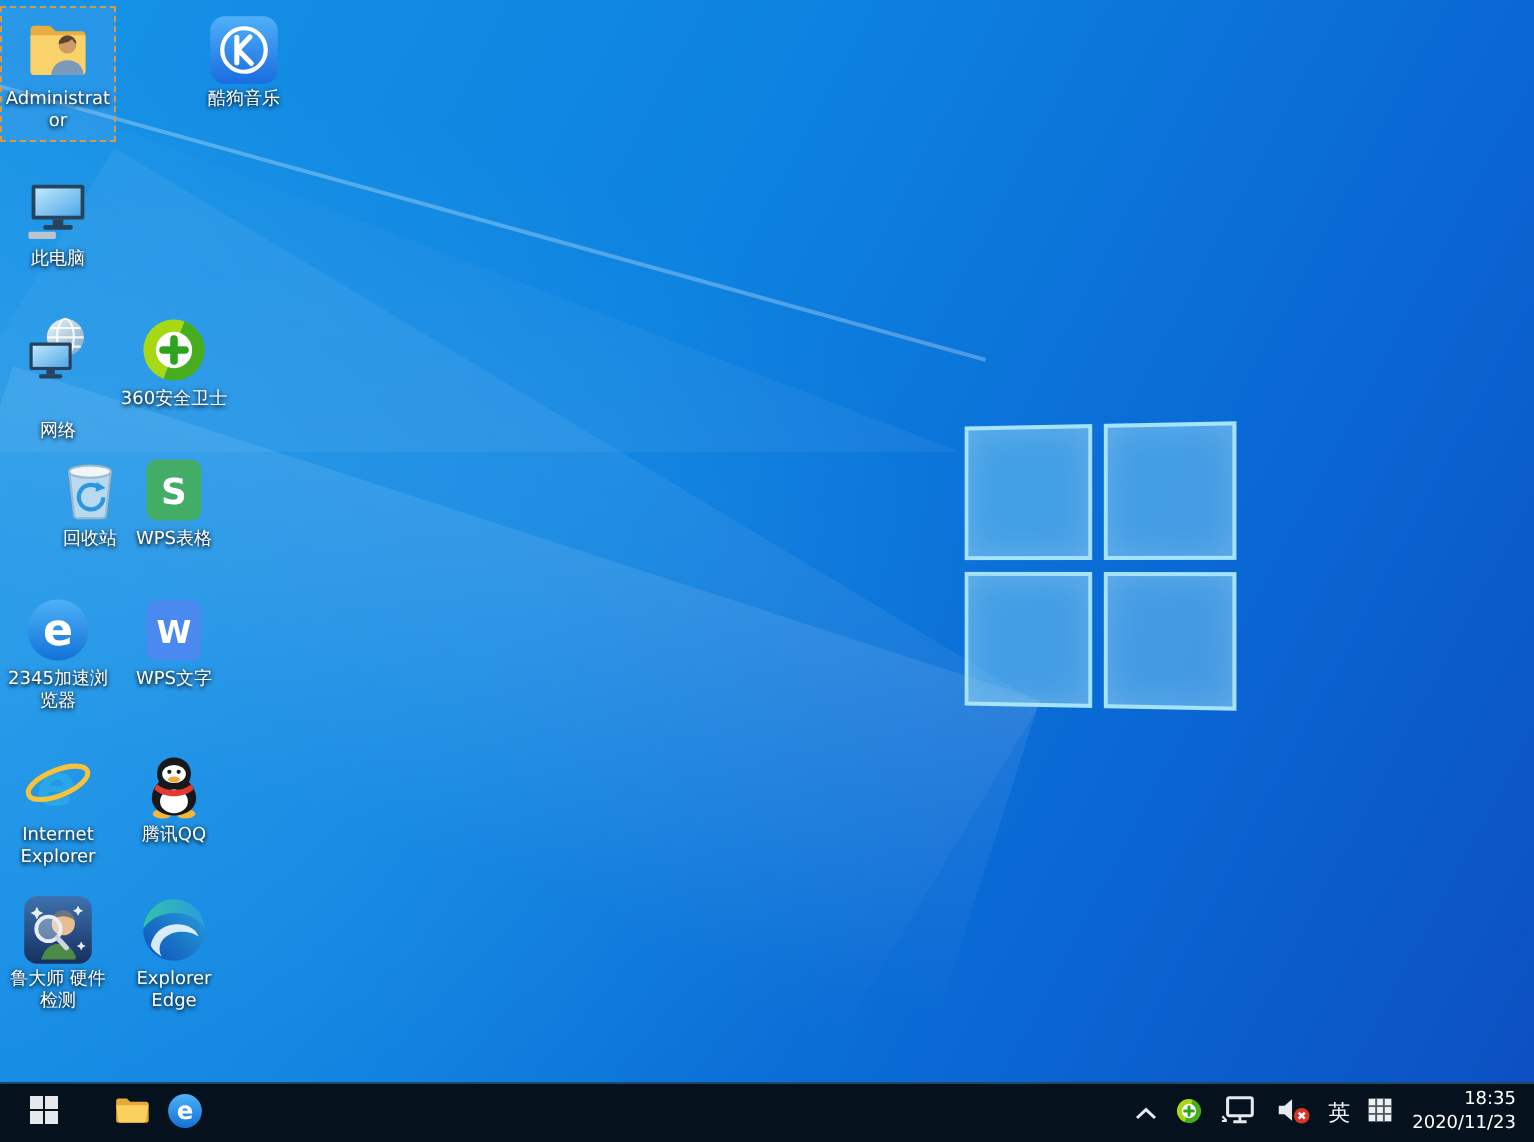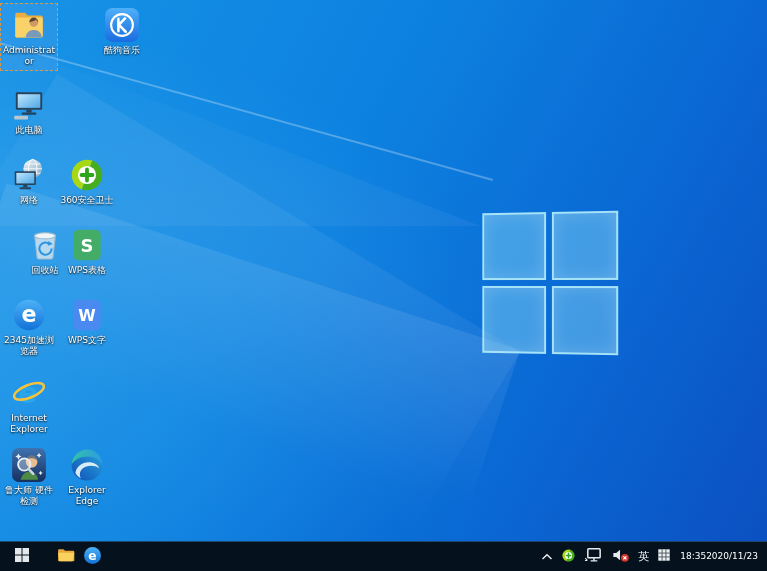--- a/index.html
+++ b/index.html
@@ -47,21 +47,21 @@
   .tb-left{display:flex;height:100%;align-items:center;}
   .tb-btn{width:40px;height:100%;display:flex;align-items:center;justify-content:center;
     background:none;border:none;cursor:pointer;padding:0;}
   .tb-btn.start{width:44px;}
   .tb-btn.first-app{margin-left:8px;width:27px;}
   .tb-btn.app{width:27px;}
   .tb-right{display:flex;align-items:center;height:100%;padding-right:2px;}
   .tray-btn{height:100%;display:flex;align-items:center;justify-content:center;
     padding:0 4px;background:none;border:none;cursor:pointer;color:#e9edf0;}
   .lang{font-size:11px;color:#f2f5f7;}
-  .clock{display:flex;flex-direction:row;align-items:flex-end;justify-content:center;
+  .clock{display:flex;flex-direction:column;align-items:flex-end;justify-content:center;
     color:#fff;font-size:9px;line-height:1.3;padding:0 7px 0 5px;text-align:right;cursor:pointer;}
 </style>
 </head>
 <body>
 
 <div class="screen">
 
   <div class="wallpaper">
     <div class="wp-glow"></div>
     <div class="beam beamC"></div>
@@ -116,21 +116,21 @@
             </defs>
             <rect x="5.5" y="6" width="25" height="16.5" rx="1.2" fill="#27435c"></rect>
             <rect x="7.3" y="7.8" width="21.4" height="12.9" fill="url(#pc)"></rect>
             <path d="M15.5 22.5h5v2.6h-5z" fill="#27435c"></path>
             <rect x="11" y="25.1" width="14" height="2.2" rx="1" fill="#27435c"></rect>
             <rect x="4" y="28.3" width="13" height="3.4" rx=".8" fill="#b9c6cf"></rect>
           </svg>
         </div>
         <div class="icon-label">此电脑</div>
       </div>
-      <div class="icon-cell" style="left: 0px; top: 153px;">
+      <div class="icon-cell" style="left: 0px; top: 153px; gap: 16px;">
         <div class="icon-art">
           <svg viewBox="0 0 36 36">
             <defs>
               <linearGradient id="nw" x1="0" y1="0" x2="1" y2="1">
                 <stop offset="0" stop-color="#eef5fa"></stop>
                 <stop offset="1" stop-color="#7fa6c2"></stop>
               </linearGradient>
               <linearGradient id="nw2" x1="0" y1="0" x2="1" y2="1">
                 <stop offset="0" stop-color="#bfe6fb"></stop>
                 <stop offset="1" stop-color="#4fa8e8"></stop>
@@ -205,20 +205,36 @@
         <div class="icon-label">WPS文字</div>
       </div>
       <div class="icon-cell" style="left: 0px; top: 371px;">
         <div class="icon-art">
           <svg viewBox="0 0 36 36">
             <text x="17" y="27" font-size="27" font-weight="bold" font-style="italic" fill="#2aa7e8" text-anchor="middle" font-family="DejaVu Sans, sans-serif">e</text>
             <ellipse cx="18" cy="16.5" rx="15" ry="6" fill="none" stroke="#f7c33a" stroke-width="2.4" transform="rotate(-22 18 16.5)"></ellipse>
           </svg>
         </div>
         <div class="icon-label">Internet Explorer</div>
+      </div>
+      <div class="icon-cell" style="left: 58px; top: 371px;">
+        <div class="icon-art">
+          <svg viewBox="0 0 36 36">
+            <ellipse cx="12.5" cy="31.2" rx="4.6" ry="2.2" fill="#f5b73a"></ellipse>
+            <ellipse cx="23.5" cy="31.2" rx="4.6" ry="2.2" fill="#f5b73a"></ellipse>
+            <path d="M18 4.5c4.6 0 8 3.2 8 7.6 0 1.5-.3 2.8-.9 4 2 2.1 3.4 4.9 3.4 7.6 0 4.9-4.7 8.3-10.5 8.3S7.5 28.6 7.5 23.7c0-2.7 1.3-5.5 3.4-7.6-.6-1.2-.9-2.5-.9-4 0-4.4 3.4-7.6 8-7.6z" fill="#15191c"></path>
+            <ellipse cx="18" cy="12.3" rx="5.6" ry="4.3" fill="#fff"></ellipse>
+            <ellipse cx="18" cy="25.3" rx="6.6" ry="5.6" fill="#fff"></ellipse>
+            <circle cx="15.8" cy="11.3" r="1" fill="#1a1d20"></circle>
+            <circle cx="20.2" cy="11.3" r="1" fill="#1a1d20"></circle>
+            <ellipse cx="18" cy="14.9" rx="2.8" ry="1.4" fill="#f2a73c"></ellipse>
+            <path d="M9.8 17.1c2.4 2 5 2.9 8.2 2.9s5.8-.9 8.2-2.9l1.1 2.6c-2.6 2.2-5.7 3.2-9.3 3.2s-6.7-1-9.3-3.2z" fill="#e33a30"></path>
+          </svg>
+        </div>
+        <div class="icon-label">腾讯QQ</div>
       </div>
       <div class="icon-cell" style="left: 0px; top: 443px;">
         <div class="icon-art">
           <svg viewBox="0 0 36 36">
             <defs>
               <linearGradient id="lds" x1="0" y1="0" x2="0" y2="1">
                 <stop offset="0" stop-color="#3e72b0"></stop>
                 <stop offset="1" stop-color="#16305e"></stop>
               </linearGradient>
             </defs>

